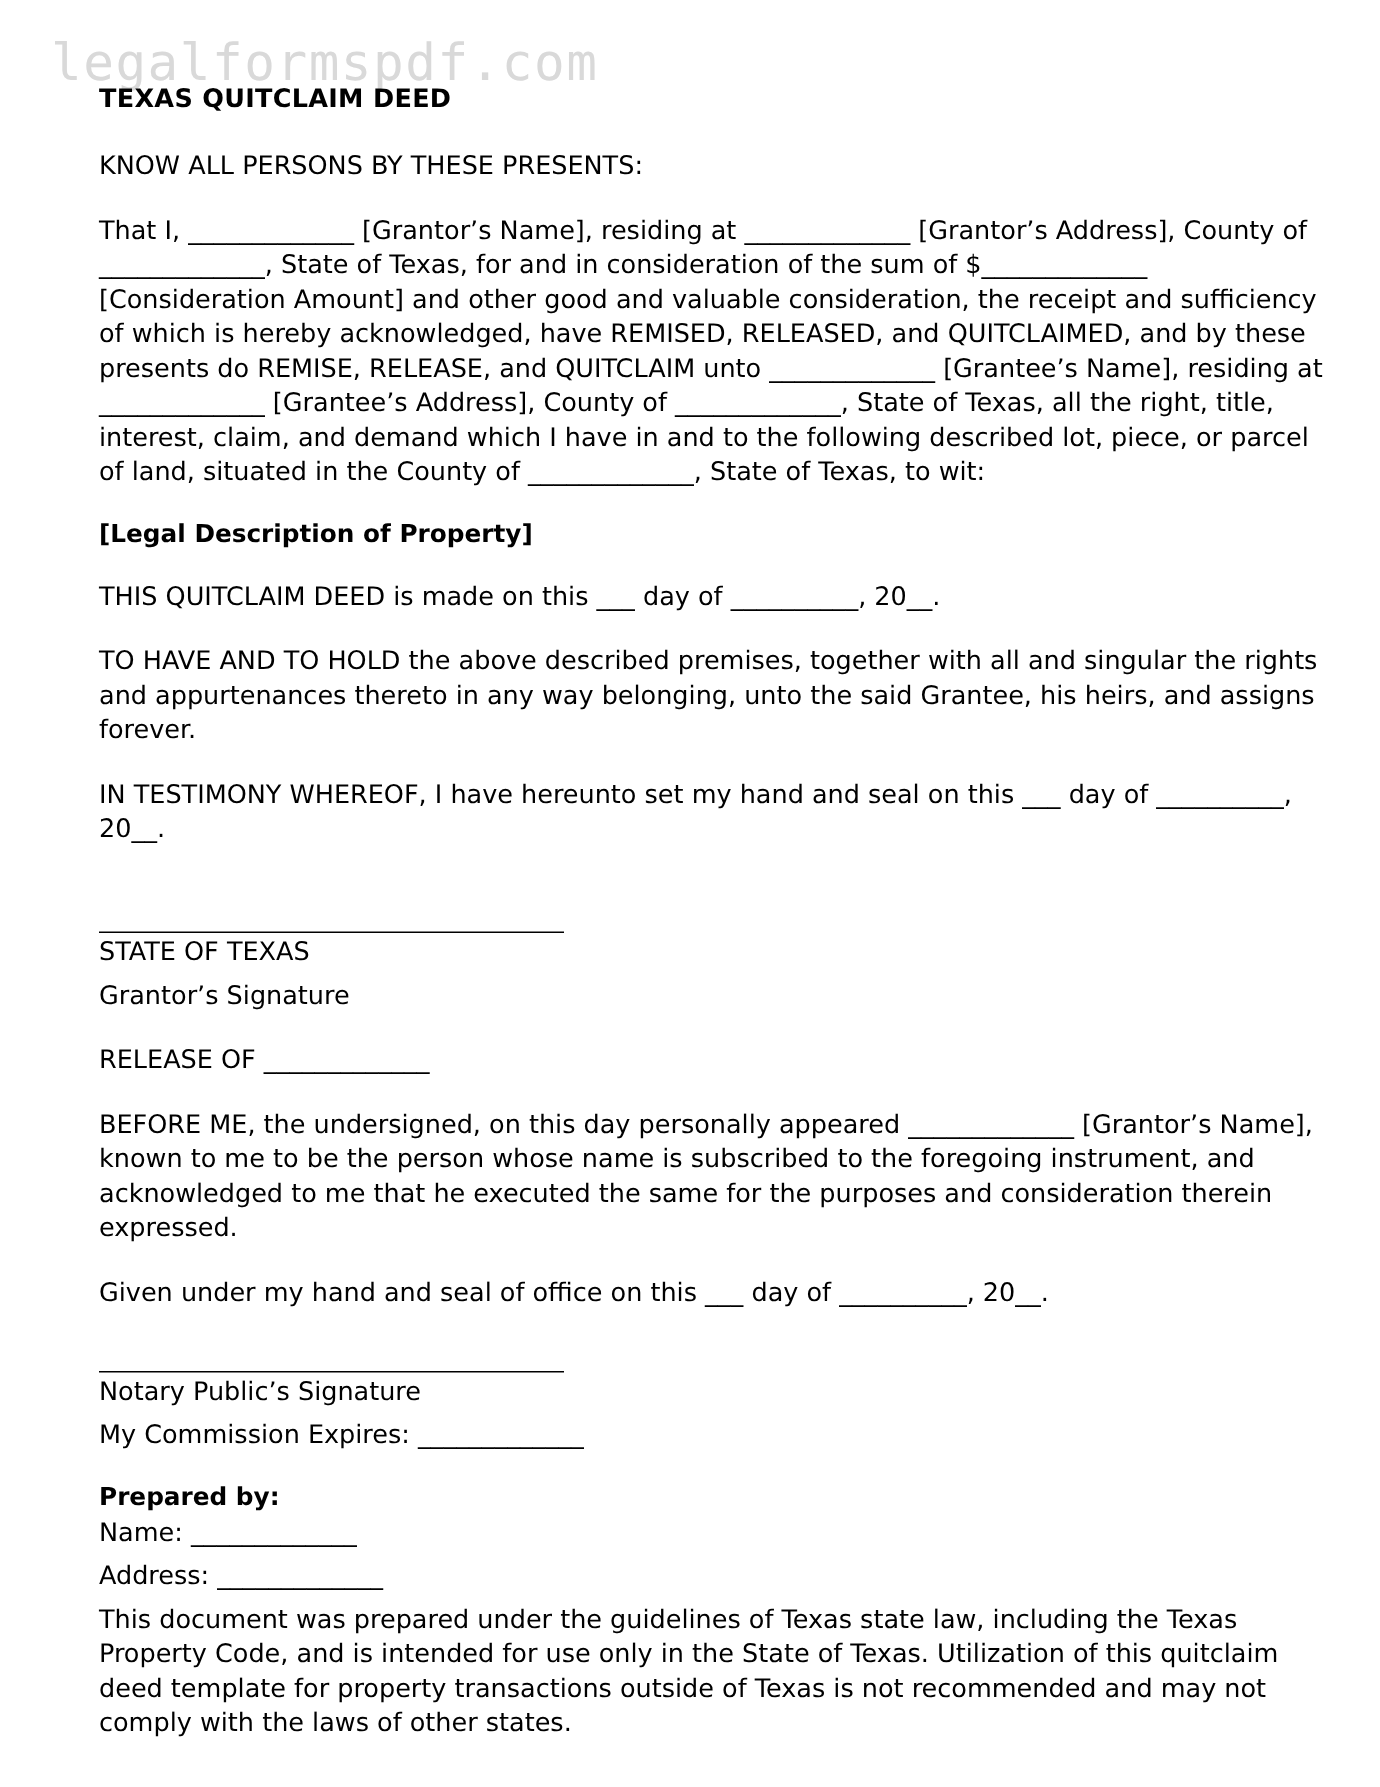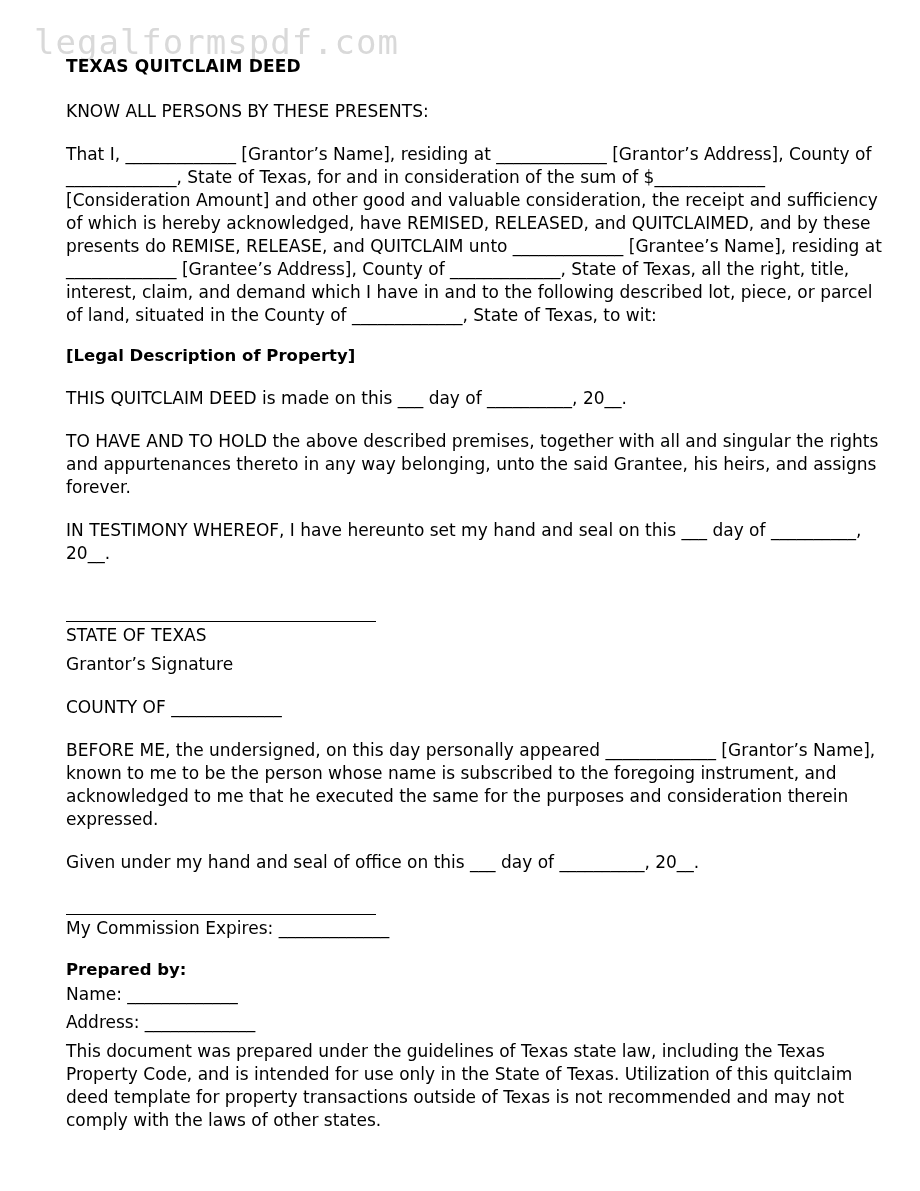--- a/index.html
+++ b/index.html
@@ -96,29 +96,30 @@
     <p class="block">TO HAVE AND TO HOLD the above described premises, together with all and singular the rights and appurtenances thereto in any way belonging, unto the said Grantee, his heirs, and assigns forever.</p>
 
     <p class="block">IN TESTIMONY WHEREOF, I have hereunto set my hand and seal on this ___ day of __________, 20__.</p>
 
     <div class="spacer-lg"></div>
 
     <div class="sig-line"></div>
     <p class="block tight">STATE OF TEXAS</p>
 
     <p class="block">Grantor’s Signature</p>
-    <p class="block">COUNTY OF _____________</p>
+    <p class="block">RELEASE OF _____________</p>
 
     <p class="block">BEFORE ME, the undersigned, on this day personally appeared _____________ [Grantor’s Name], known to me to be the person whose name is subscribed to the foregoing instrument, and acknowledged to me that he executed the same for the purposes and consideration therein expressed.</p>
 
     <p class="block">Given under my hand and seal of office on this ___ day of __________, 20__.</p>
 
     <div class="spacer-md"></div>
 
     <div class="sig-line"></div>
+    <p class="block tight">Notary Public’s Signature</p>
     <p class="block">My Commission Expires: _____________</p>
 
     <p class="prepared-title">Prepared by:</p>
     <p class="block tight">Name: _____________</p>
     <p class="block tight">Address: _____________</p>
 
     <p class="block">This document was prepared under the guidelines of Texas state law, including the Texas Property Code, and is intended for use only in the State of Texas. Utilization of this quitclaim deed template for property transactions outside of Texas is not recommended and may not comply with the laws of other states.</p>
 
   </div>
 </div>

